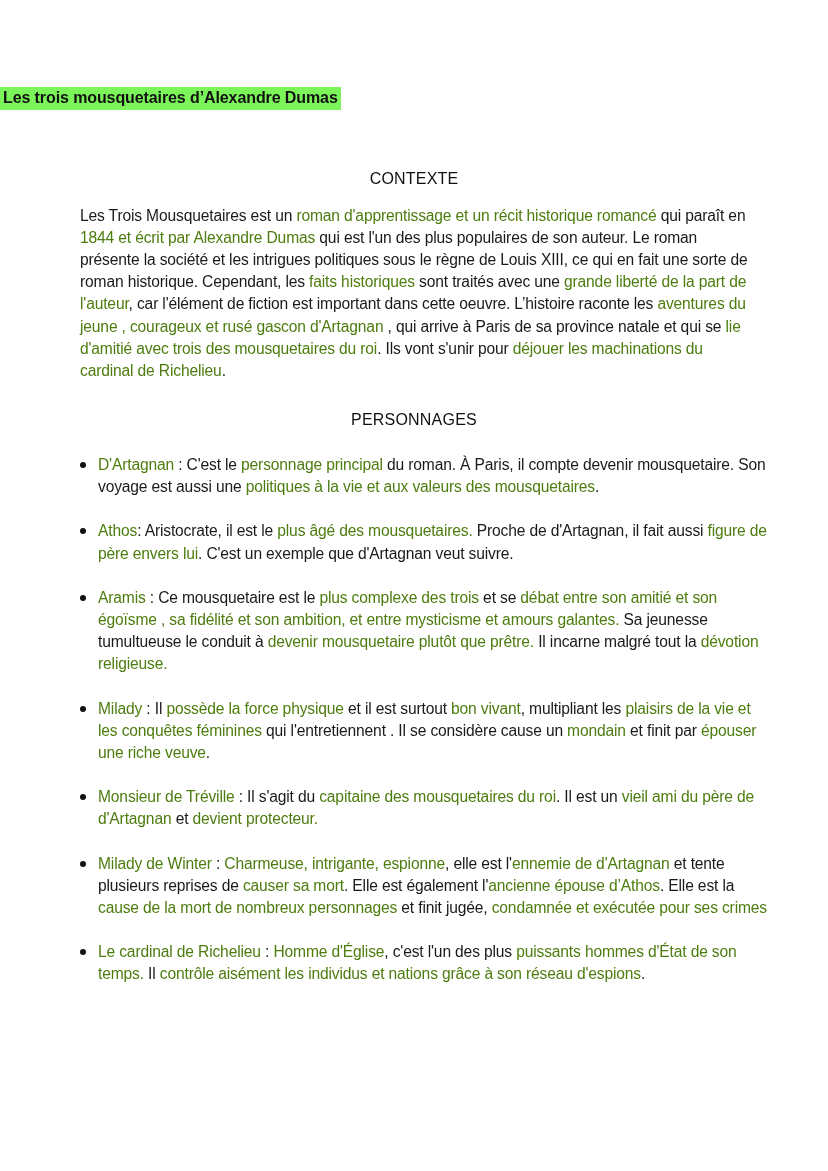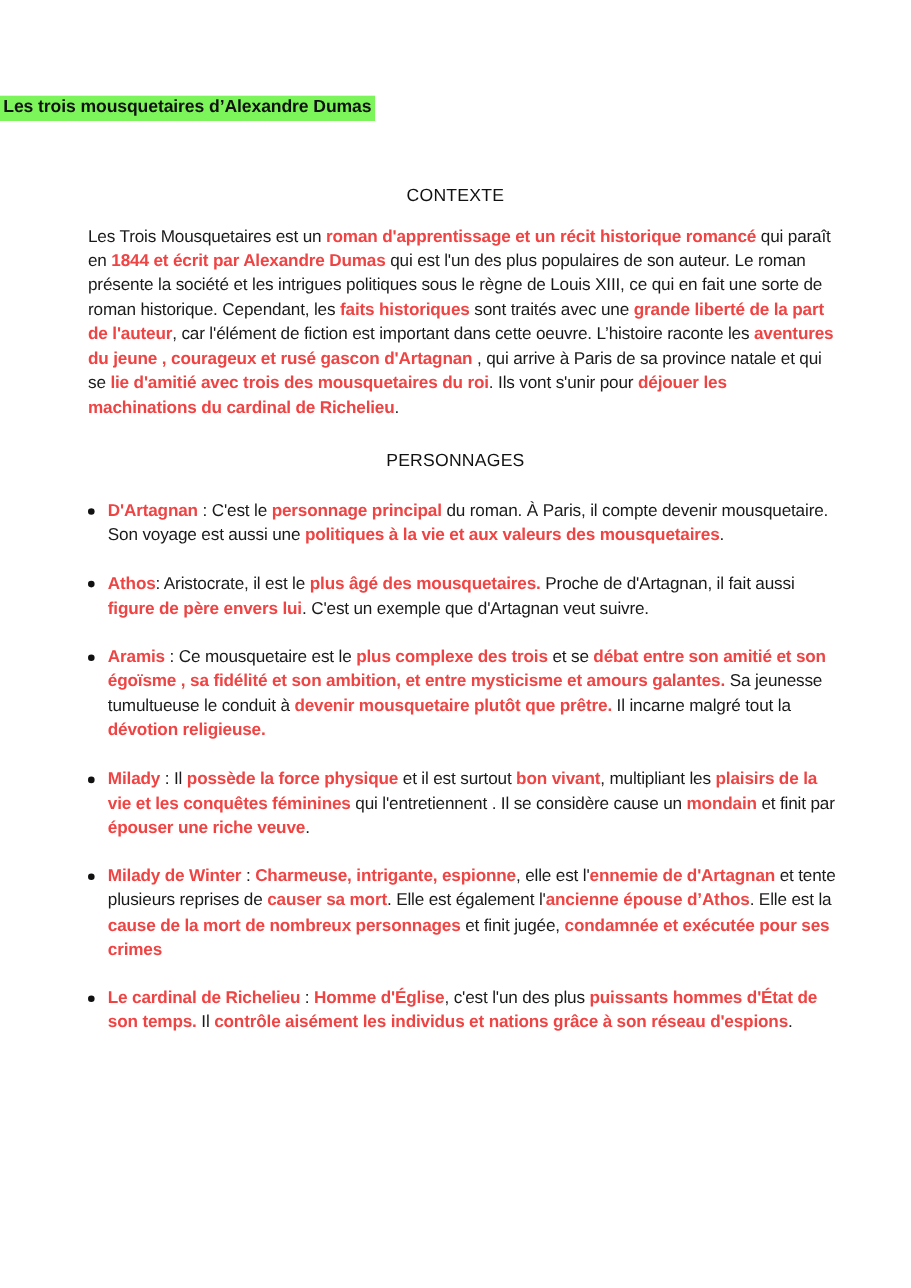--- a/index.html
+++ b/index.html
@@ -8,21 +8,21 @@
   .page { position: absolute; left: 0; top: 0; width: 828px; height: 1171px; }
   .title-wrap { position: absolute; top: 87px; left: 0; width: 828px; text-align: left; }
   .title { display: inline-block; background: #7cf55a; font-weight: bold; font-size: 16px;
            padding: 2px 3px 3px 3px; letter-spacing: -0.1px; color: #111; }
   .heading { position: absolute; left: 0; width: 828px; text-align: center; font-size: 16px;
              letter-spacing: 0.2px; color: #111; }
   .h-contexte { top: 134px; margin-top: 36px; }
   .h-personnages { top: 411px; }
   .para { position: absolute; left: 80px; width: 680px; top: 189px; font-size: 15.6px;
           line-height: 22.2px; letter-spacing: -0.15px; }
-  .para b, .item b { font-weight: bold; color: #ef4444; }
+  .para b, .item b { font-weight: normal; color: #4d7c0f; }
   .list { position: absolute; left: 78px; top: 454px; width: 690px; margin: 0; padding: 0; list-style: none; }
   .item { position: relative; padding-left: 20px; font-size: 15.6px; line-height: 22.2px;
           letter-spacing: -0.15px; margin-bottom: 22px; }
   .bullet { position: absolute; left: 2px; top: 8px; width: 6px; height: 6px; border-radius: 50%; background: #111; }
 </style>
 </head>
 <body>
 
 <div class="page">
   <div class="title-wrap">
@@ -33,16 +33,17 @@
 
   <p class="para"><span>Les Trois Mousquetaires est un </span><b>roman d'apprentissage et un récit historique romancé</b><span> qui paraît en </span><b>1844 et écrit par Alexandre Dumas</b><span> qui est l'un des plus populaires de son auteur. Le roman présente la société et les intrigues politiques sous le règne de Louis XIII, ce qui en fait une sorte de roman historique. Cependant, les </span><b>faits historiques</b><span> sont traités avec une </span><b>grande liberté de la part de l'auteur</b><span>, car l'élément de fiction est important dans cette oeuvre. L’histoire raconte les </span><b>aventures du jeune , courageux et rusé gascon d'Artagnan</b><span> , qui arrive à Paris de sa province natale et qui se </span><b>lie d'amitié avec trois des mousquetaires du roi</b><span>. Ils vont s'unir pour </span><b>déjouer les machinations du cardinal de Richelieu</b><span>.</span></p>
 
   <div class="heading h-personnages">PERSONNAGES</div>
 
   <ul class="list">
       <li class="item"><span class="bullet"></span><b>D'Artagnan</b><span> : C'est le </span><b>personnage principal</b><span> du roman. À Paris, il compte devenir mousquetaire. Son voyage est aussi une </span><b>politiques à la vie et aux valeurs des mousquetaires</b><span>.</span></li>
       <li class="item"><span class="bullet"></span><b>Athos</b><span>: Aristocrate, il est le </span><b>plus âgé des mousquetaires.</b><span> Proche de d'Artagnan, il fait aussi </span><b>figure de père envers lui</b><span>. C'est un exemple que d'Artagnan veut suivre.</span></li>
       <li class="item"><span class="bullet"></span><b>Aramis</b><span> : Ce mousquetaire est le </span><b>plus complexe des trois</b><span> et se </span><b>débat entre son amitié et son égoïsme , sa fidélité et son ambition, et entre mysticisme et amours galantes.</b><span> Sa jeunesse tumultueuse le conduit à </span><b>devenir mousquetaire plutôt que prêtre.</b><span> Il incarne malgré tout la </span><b>dévotion religieuse.</b></li>
       <li class="item"><span class="bullet"></span><b>Milady</b><span> : Il </span><b>possède la force physique</b><span> et il est surtout </span><b>bon vivant</b><span>, multipliant les </span><b>plaisirs de la vie et les conquêtes féminines</b><span> qui l'entretiennent . Il se considère cause un </span><b>mondain</b><span> et finit par </span><b>épouser une riche veuve</b><span>.</span></li>
+      <li class="item"><span class="bullet"></span><b>Monsieur de Tréville</b><span> : Il s'agit du </span><b>capitaine des mousquetaires du roi</b><span>. Il est un </span><b>vieil ami du père de d'Artagnan</b><span> et </span><b>devient protecteur.</b></li>
       <li class="item"><span class="bullet"></span><b>Milady de Winter</b><span> : </span><b>Charmeuse, intrigante, espionne</b><span>, elle est l'</span><b>ennemie de d'Artagnan</b><span> et tente plusieurs reprises de </span><b>causer sa mort</b><span>. Elle est également l'</span><b>ancienne épouse d’Athos</b><span>. Elle est la </span><b>cause de la mort de nombreux personnages</b><span> et finit jugée, </span><b>condamnée et exécutée pour ses crimes</b></li>
       <li class="item"><span class="bullet"></span><b>Le cardinal de Richelieu</b><span> : </span><b>Homme d'Église</b><span>, c'est l'un des plus </span><b>puissants hommes d'État de son temps.</b><span> Il </span><b>contrôle aisément les individus et nations grâce à son réseau d'espions</b><span>.</span></li>
     </ul>
 </div>
 
 </body></html>

